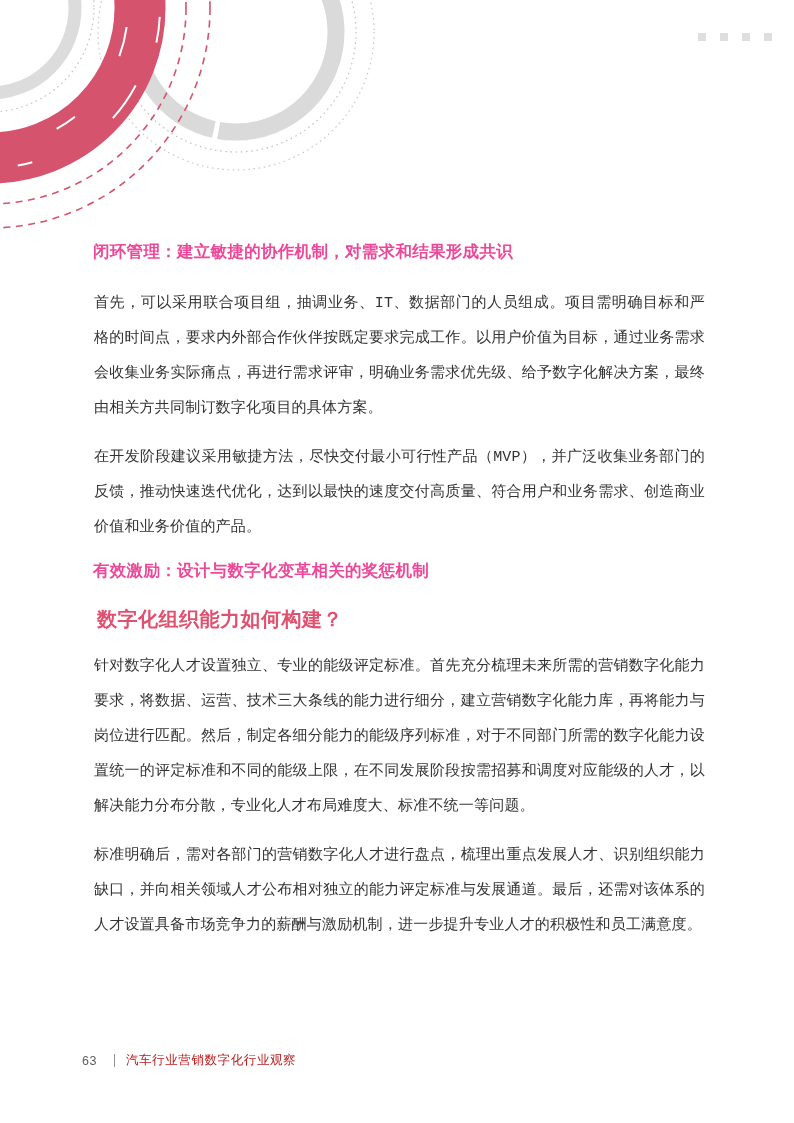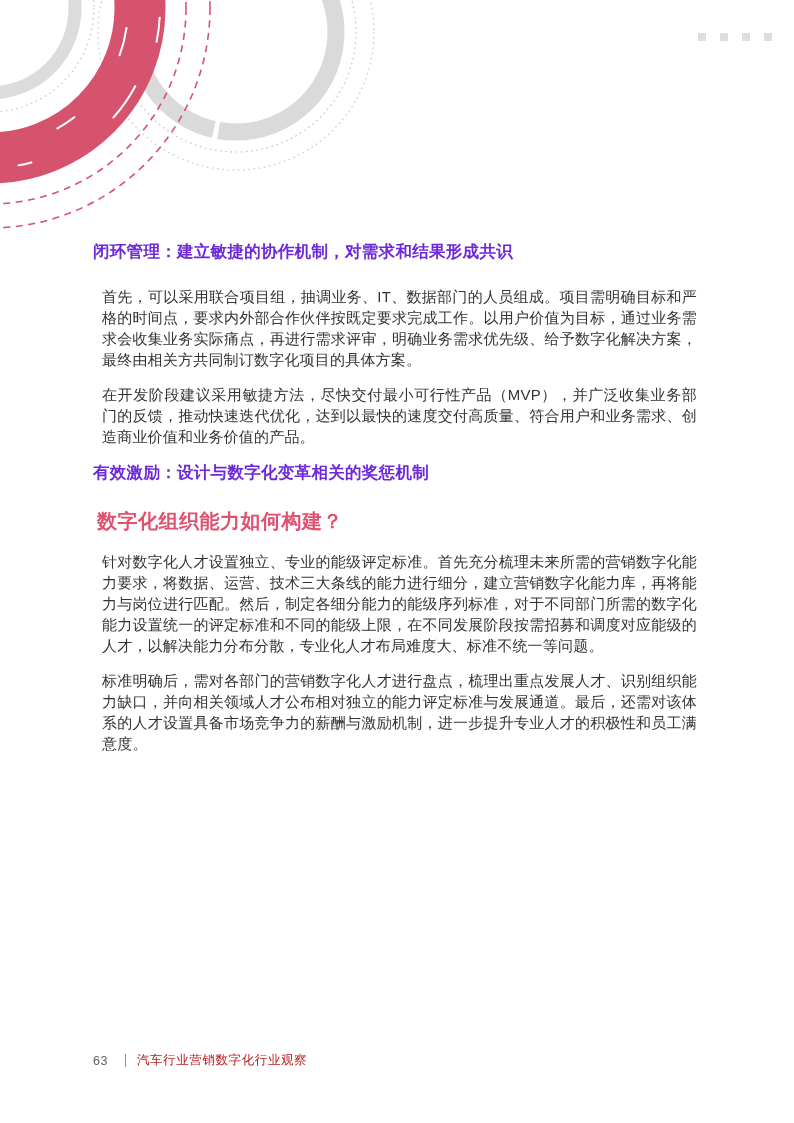--- a/index.html
+++ b/index.html
@@ -13,36 +13,36 @@
   
   .ornament { position:absolute; top:0; left:0; }
 
   
   .corner-squares { position:absolute; top:33px; left:698px; display:flex; gap:14px; }
   .corner-squares .sq { width:8px; height:8px; background:#dedede; display:block; }
 
   
   .content { position:absolute; left:93px; top:240px; width:613px; }
   .content p {
-    margin:0 9px 14px; font-size:15px; line-height:21px;
-    text-align:justify; color:#333333; letter-spacing:0.2px;
+    margin:0 1px 14px; font-size:15px; line-height:35px;
+    text-align:justify; color:#333333; letter-spacing:0.2px;font-family:Liberation Mono, monospace;
   }
   h3.sec {
     font-size:16.5px; line-height:22px; margin:10px 0 24px;
-    color:#6d28d9; font-weight:700; letter-spacing:0.3px;
+    color:#ec4899; font-weight:700; letter-spacing:0.3px;
   }
   h3.sec.first { margin-top:0; }
   h2.chapter {
     font-size:20px; line-height:28px; margin:0 4px 16px;
     color:#e0516f; font-weight:700; letter-spacing:0.5px;
   }
 
   
   .footer {
-    position:absolute; left:93px; top:1052px;
+    position:absolute; left:82px; top:1052px;
     display:flex; align-items:center; color:#6f6f6f; font-size:12.5px;
   }
   .footer .pageno { color:#5f5f5f; letter-spacing:0.5px; }
   .footer .divider { width:1px; height:13px; background:#8f8f8f; margin:0 11px 0 17px; }
   .footer .report { letter-spacing:0.6px; color:#b91c1c; }
 </style>
 </head>
 <body>
 
 <div class="page">

